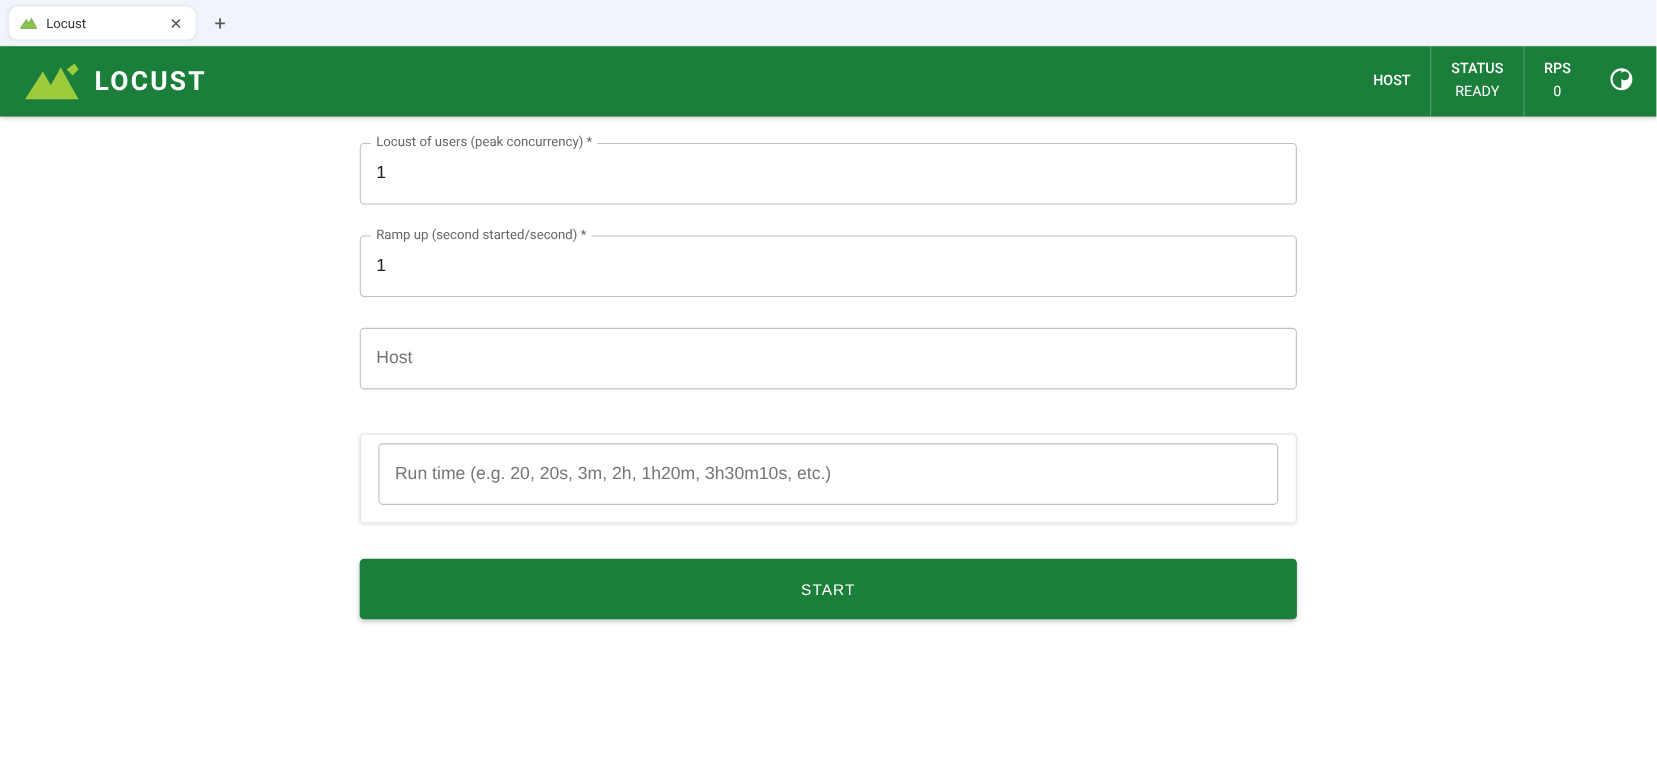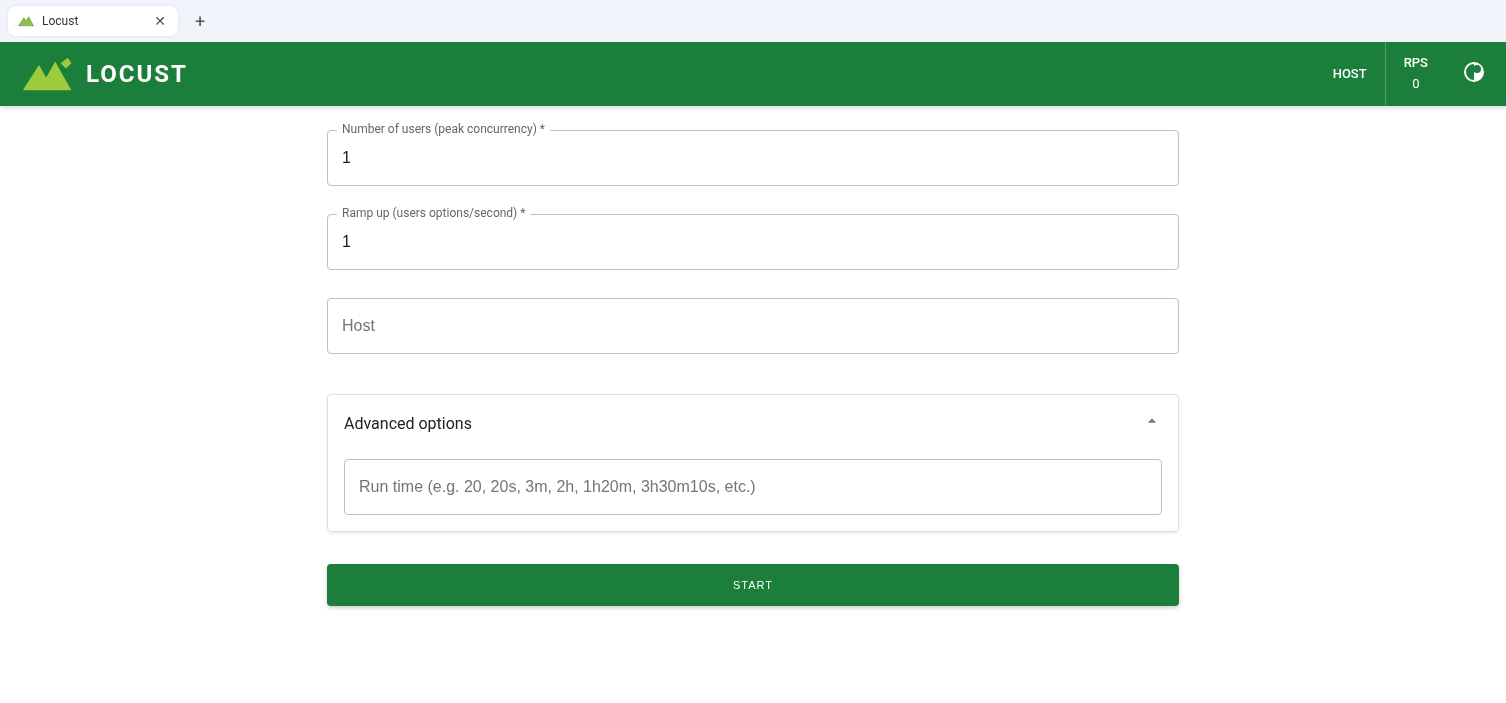--- a/index.html
+++ b/index.html
@@ -180,26 +180,26 @@
       color: #212121;
     }
     .accordion-body {
       padding: 8px 16px 16px 16px;
     }
     .chevron {
       color: #757575;
     }
     .start-button {
       width: 100%;
-      height: 42px;
+      height: 55px;
       background: #1b7f3b;
       color: #ffffff;
       border: none;
       border-radius: 4px;
-      font-size: 11px;
+      font-size: 14px;
       font-weight: 500;
       letter-spacing: 1px;
       cursor: pointer;
       box-shadow: 0 2px 4px rgba(0,0,0,0.2);
     }
   </style>
 </head>
 <body>
 
 <div class="browser-chrome">
@@ -223,20 +223,24 @@
         <path d="M44 8 L52 2 L56 8 L50 14 Z" fill="#9ccc3c"></path>
       </svg>
     </span>
     <span class="logo-text">LOCUST</span>
   </div>
   <div class="header-spacer"></div>
   <div class="header-stats">
     <div class="stat-block">
       <span class="stat-label">HOST</span>
       <span class="stat-value"></span>
+    </div>
+    <div class="stat-block">
+      <span class="stat-label">STATUS</span>
+      <span class="stat-value">READY</span>
     </div>
     <div class="stat-block">
       <span class="stat-label">RPS</span>
       <span class="stat-value">0</span>
     </div>
   </div>
   <div class="theme-toggle">
     <span>
       <svg width="24" height="24" viewBox="0 0 24 24" fill="#ffffff">
         <path d="M12,18c-3.3,0-6-2.7-6-6s2.7-6,6-6c0.5,0,1,0.1,1.5,0.2C12.6,7.3,12,8.6,12,10c0,2.8,2.2,5,5,5c0.4,0,0.8,0,1.2-0.1 C17.2,16.8,14.8,18,12,18z M12,4L12,4c-4.4,0-8,3.6-8,8s3.6,8,8,8s8-3.6,8-8C20,7.6,16.4,4,12,4z M12,2l1.4,2.1L16,3.3l0.3,2.5 l2.5,0.3L18,8.6L20.1,10L18,11.4l0.8,2.5l-2.5,0.3L16,16.7l-2.5-0.8L12,18l-1.4-2.1L8,16.7l-0.3-2.5l-2.5-0.3L6,11.4L3.9,10L6,8.6 L5.2,6.1l2.5-0.3L8,3.3l2.5,0.8L12,2z" opacity="0"></path>
@@ -245,42 +249,34 @@
         <path d="M12 3 a9 9 0 0 1 0 18 z" fill="#ffffff"></path>
         <circle cx="15" cy="9" r="4" fill="#1b7f3b"></circle>
       </svg>
     </span>
   </div>
 </div>
 
 <div class="main-content">
 
   <div class="field-wrapper">
-    <label class="floating-label">Number of users (peak concurrency) *</label>
+    <label class="floating-label">Locust of users (peak concurrency) *</label>
     <input type="text" class="text-input" value="1" style="">
   </div>
 
   <div class="field-wrapper">
-    <label class="floating-label">Ramp up (users options/second) *</label>
+    <label class="floating-label">Ramp up (second started/second) *</label>
     <input type="text" class="text-input" value="1" style="">
   </div>
 
   <div class="field-wrapper">
     <input type="text" class="text-input" placeholder="Host" style="">
   </div>
 
   <div class="accordion">
-    <div class="accordion-header">
-      <span>Advanced options</span>
-      <span class="chevron">
-        <svg width="20" height="20" viewBox="0 0 24 24" fill="#757575">
-          <path d="M7 14l5-5 5 5z"></path>
-        </svg>
-      </span>
-    </div>
     <div class="accordion-body">
       <div class="field-wrapper no-margin">
         <input type="text" class="text-input" placeholder="Run time (e.g. 20, 20s, 3m, 2h, 1h20m, 3h30m10s, etc.)" style="">
       </div>
     </div>
   </div>
 
   <button class="start-button">START</button>
 </div>
 

